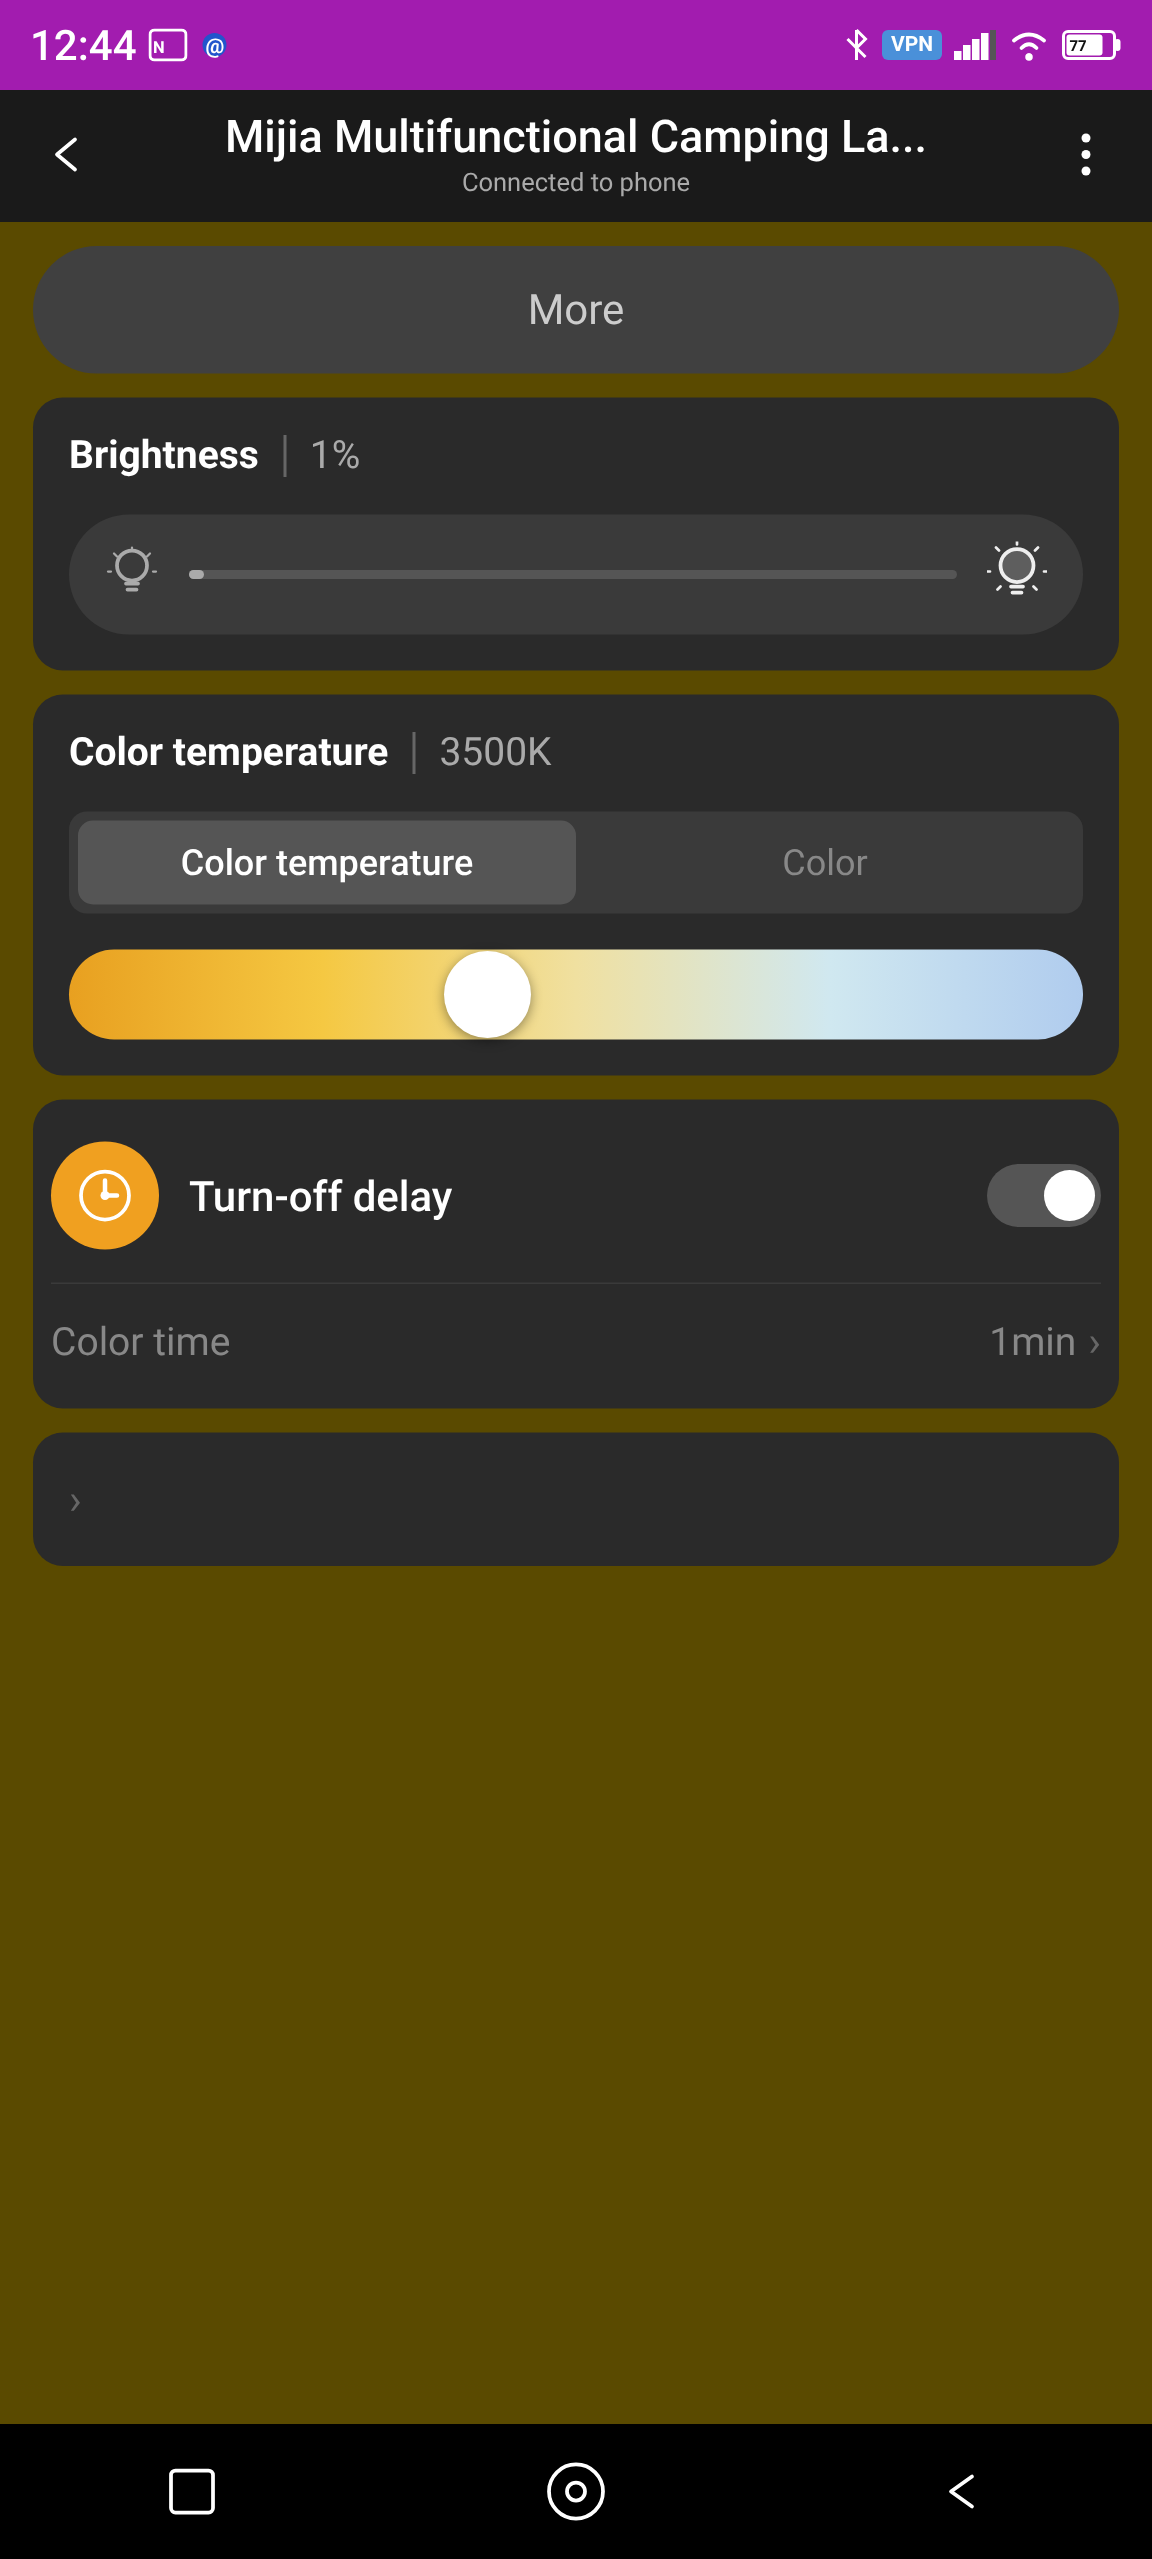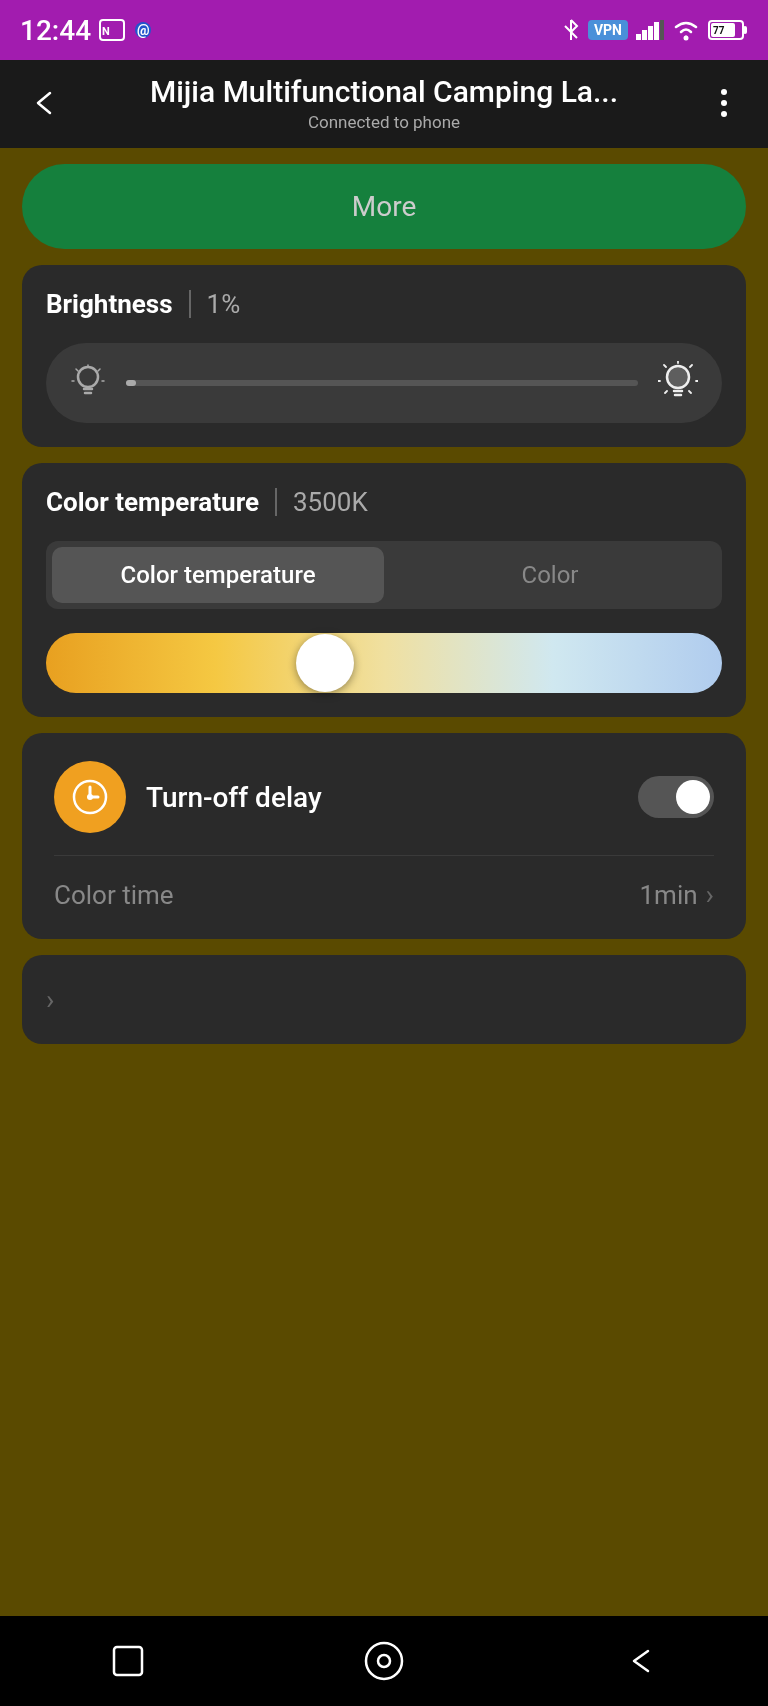--- a/index.html
+++ b/index.html
@@ -109,21 +109,21 @@
     
     .card {
       background-color: #2a2a2a;
       border-radius: 20px;
       padding: 24px;
       width: 100%;
     }
 
     
     .more-card {
-      background-color: #15803d;
+      background-color: #404040;
       border-radius: 50px;
       padding: 26px;
       text-align: center;
       cursor: pointer;
     }
 
     .more-label {
       font-size: 28px;
       color: #cccccc;
       font-weight: 400;
@@ -246,21 +246,21 @@
       width: 58px;
       height: 58px;
       background-color: #ffffff;
       border-radius: 50%;
       top: 1px;
       box-shadow: 0 2px 8px rgba(0,0,0,0.4);
     }
 
     
     .delay-card {
-      padding: 28px 32px;
+      padding: 28px 12px;
     }
 
     .delay-row {
       display: flex;
       align-items: center;
       justify-content: space-between;
     }
 
     .delay-left {
       display: flex;

